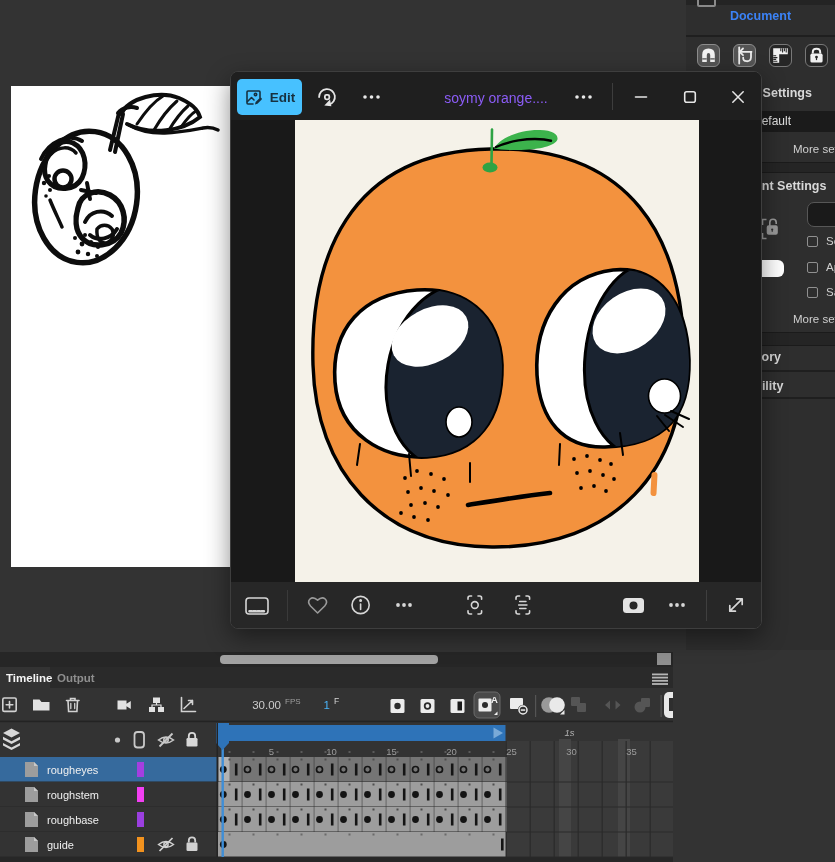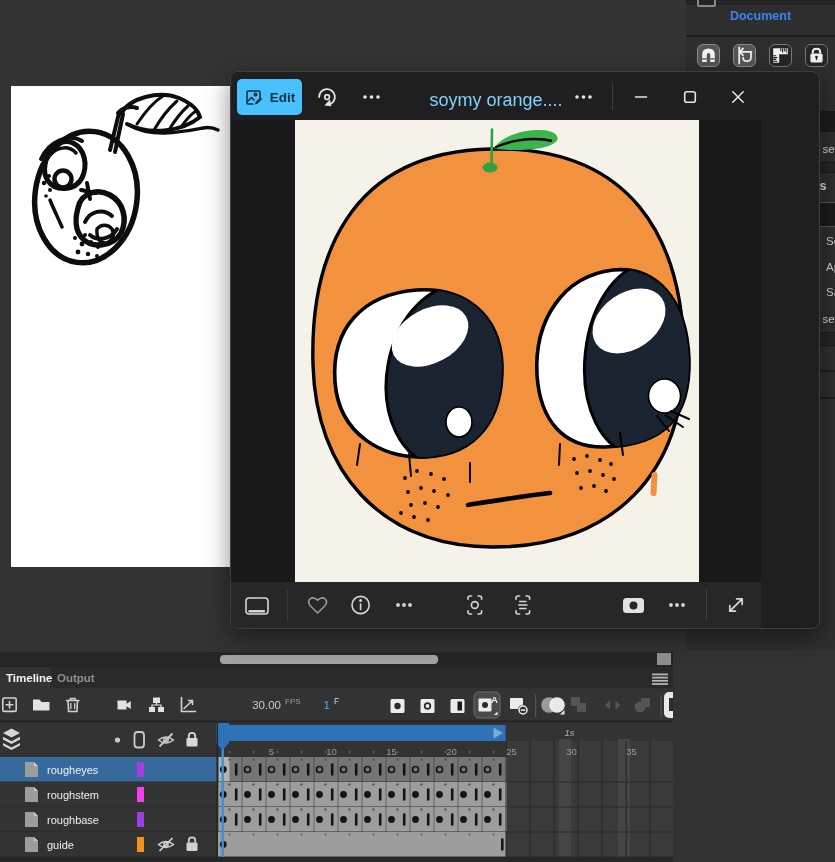--- a/index.html
+++ b/index.html
@@ -440,21 +440,21 @@
   <circle cx="5.8" cy="121.5" r="3.4" fill="#141414"></circle>
   <rect x="283.5" y="115.5" width="2.6" height="12" fill="#141414"></rect>
   <rect x="0" y="133.5" width="455.5" height="1" fill="#2b2b2b"></rect>
   <rect x="4" y="0" width="2.4" height="134" fill="#3e8ed8"></rect>
   <rect x="-1.5" y="0" width="13" height="20" fill="#2e73b8"></rect>
   <path d="M-1.5 20 L11.5 20 L5 27 Z" fill="#2e73b8"></path>
   </g>
   <rect x="216.5" y="56" width="1.5" height="134" fill="#242424"></rect>
   </svg>
 
-  <div id="pwin" class="abs" style="left:230px;top:71px;width:590px;height:558px;background:#1f1f1f;
+  <div id="pwin" class="abs" style="left:230px;top:71px;width:532px;height:558px;background:#1f1f1f;
        border:1px solid #3e3e3e;border-radius:8px;box-sizing:border-box;overflow:hidden;box-shadow:0 8px 24px rgba(0,0,0,.45);">
     <div class="abs" style="left:0;top:0;width:530px;height:48px;background:#1f1f1f;"></div>
     <div class="abs" style="left:6px;top:7px;width:65px;height:36px;background:#47c1ff;border-radius:5px;
          display:flex;align-items:center;justify-content:center;color:#173140;font-size:13.5px;font-weight:bold;">
       <svg width="19" height="19" viewBox="0 0 19 19" style="margin-right:7px;">
         <g fill="none" stroke="#173140" stroke-width="1.6" stroke-linecap="round" stroke-linejoin="round">
           <path d="M16 9.5 L16 4 Q16 3 15 3 L4 3 Q3 3 3 4 L3 15 Q3 16 4 16 L9 16"></path>
           <path d="M3.5 13.5 L7.5 9.5 L10 12"></path>
           <circle cx="11.5" cy="6.5" r="1.2"></circle>
         </g>
@@ -467,21 +467,21 @@
       </g>
       <path d="M11.3 22.6 L18.4 23.2 L17 16.4 Z" fill="#e4e4e4"></path>
     </svg>
     <svg class="abs" style="left:129px;top:13px;" width="26" height="24">
         <g fill="#e8e8e8">
           <circle cx="5" cy="12" r="1.8"></circle>
           <circle cx="11.5" cy="12" r="1.8"></circle>
           <circle cx="18" cy="12" r="1.8"></circle>
         </g>
       </svg>
-    <div class="abs" style="left:0px;top:18px;width:530px;text-align:center;color:#7dd3fc;font-size:18px;">soymy orange....</div>
+    <div class="abs" style="left:0px;top:18px;width:530px;text-align:center;color:#8b5cf6;font-size:14px;">soymy orange....</div>
     <svg class="abs" style="left:341px;top:13px;" width="26" height="24">
         <g fill="#e8e8e8">
           <circle cx="5" cy="12" r="1.8"></circle>
           <circle cx="11.5" cy="12" r="1.8"></circle>
           <circle cx="18" cy="12" r="1.8"></circle>
         </g>
       </svg>
     <div class="abs" style="left:381px;top:11px;width:1px;height:27px;background:#3d3d3d;"></div>
     <svg class="abs" style="left:398px;top:13px;" width="24" height="24" viewBox="0 0 24 24">
       <path d="M6.5 12 L17.5 12" stroke="#e6e6e6" stroke-width="1.6" stroke-linecap="round"></path>

